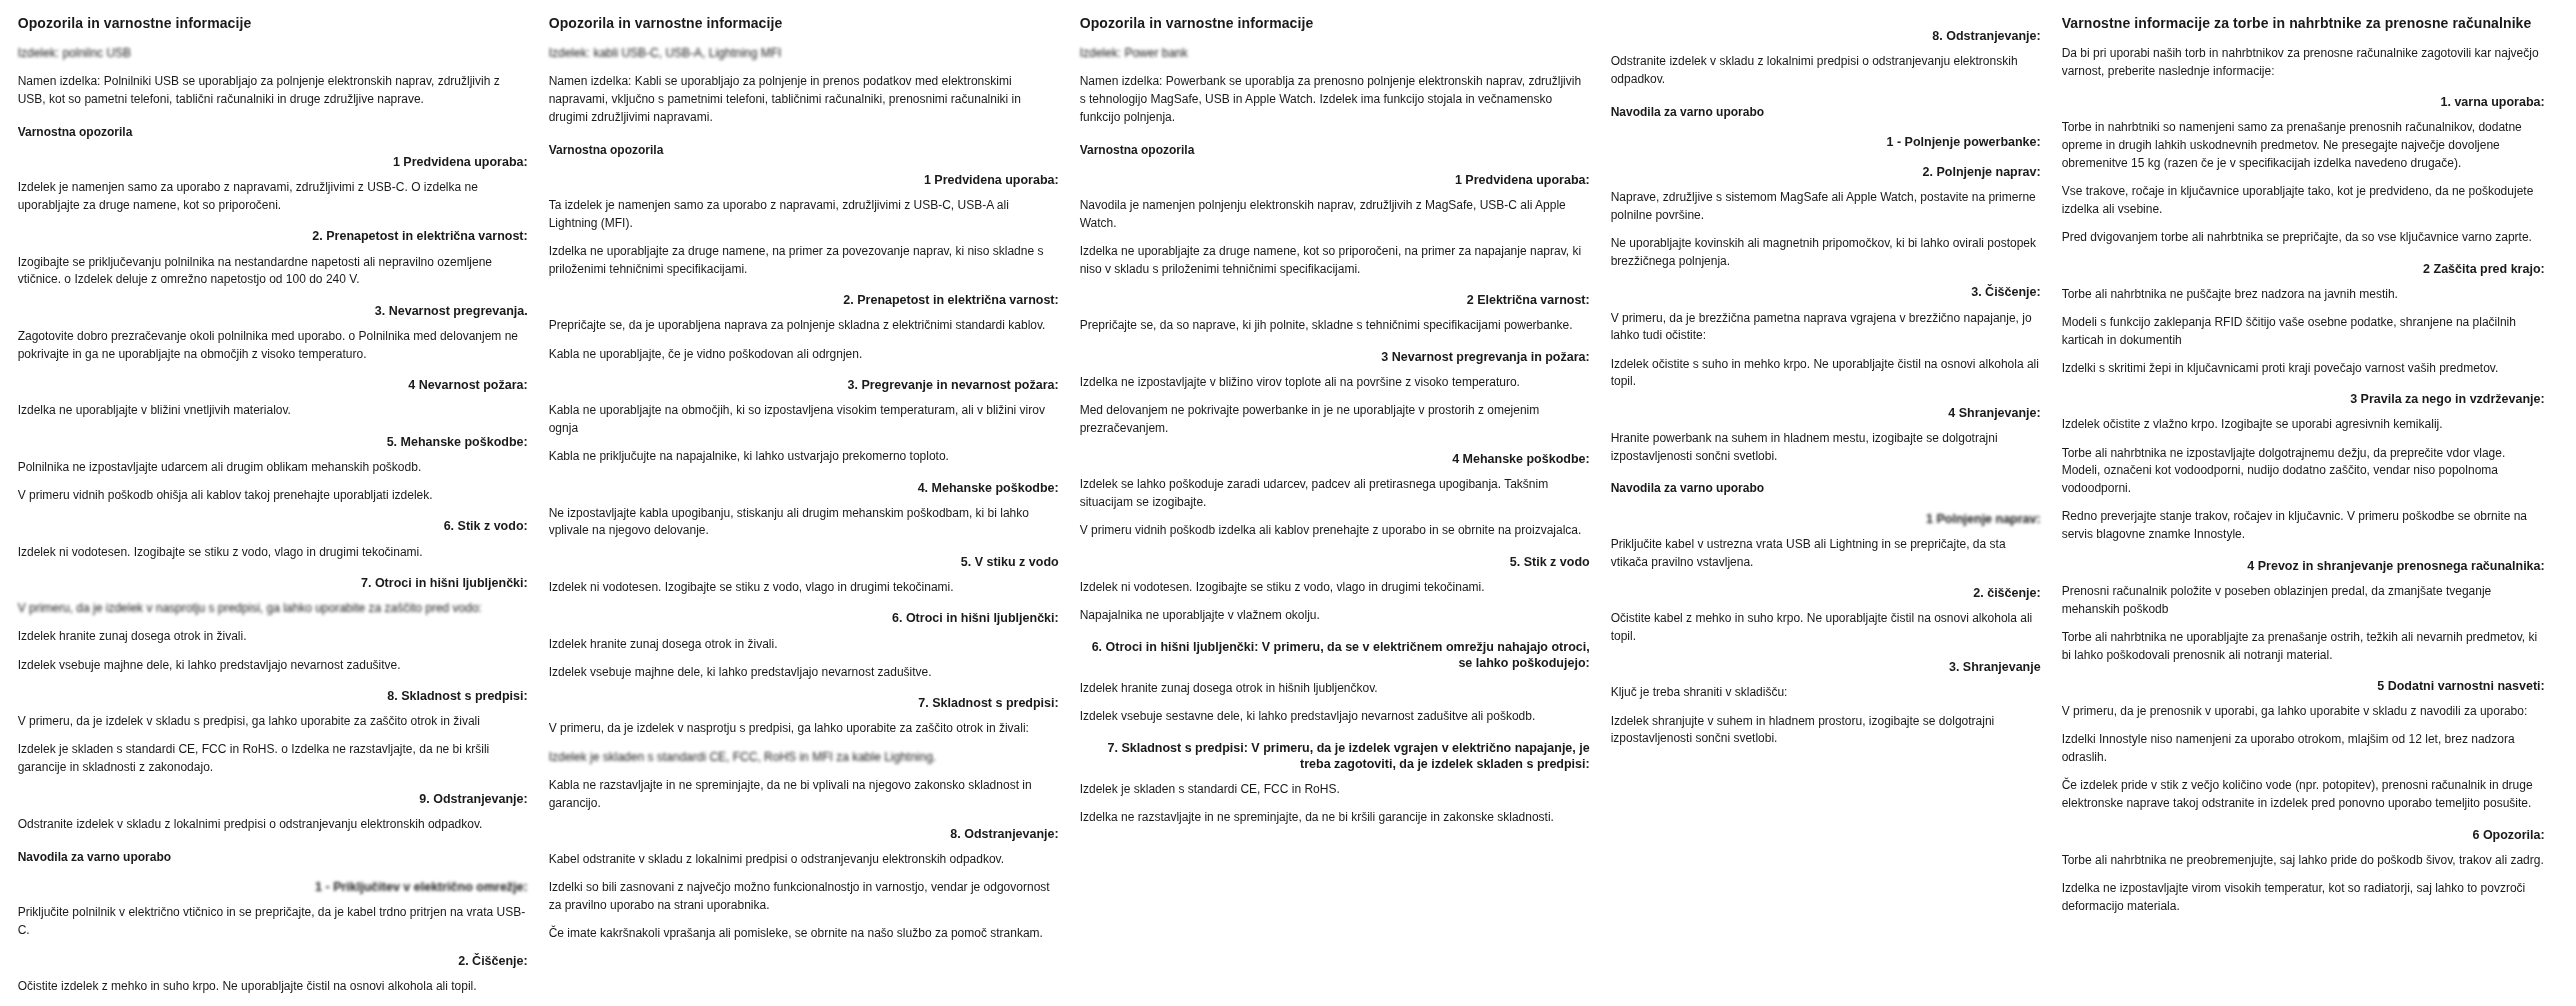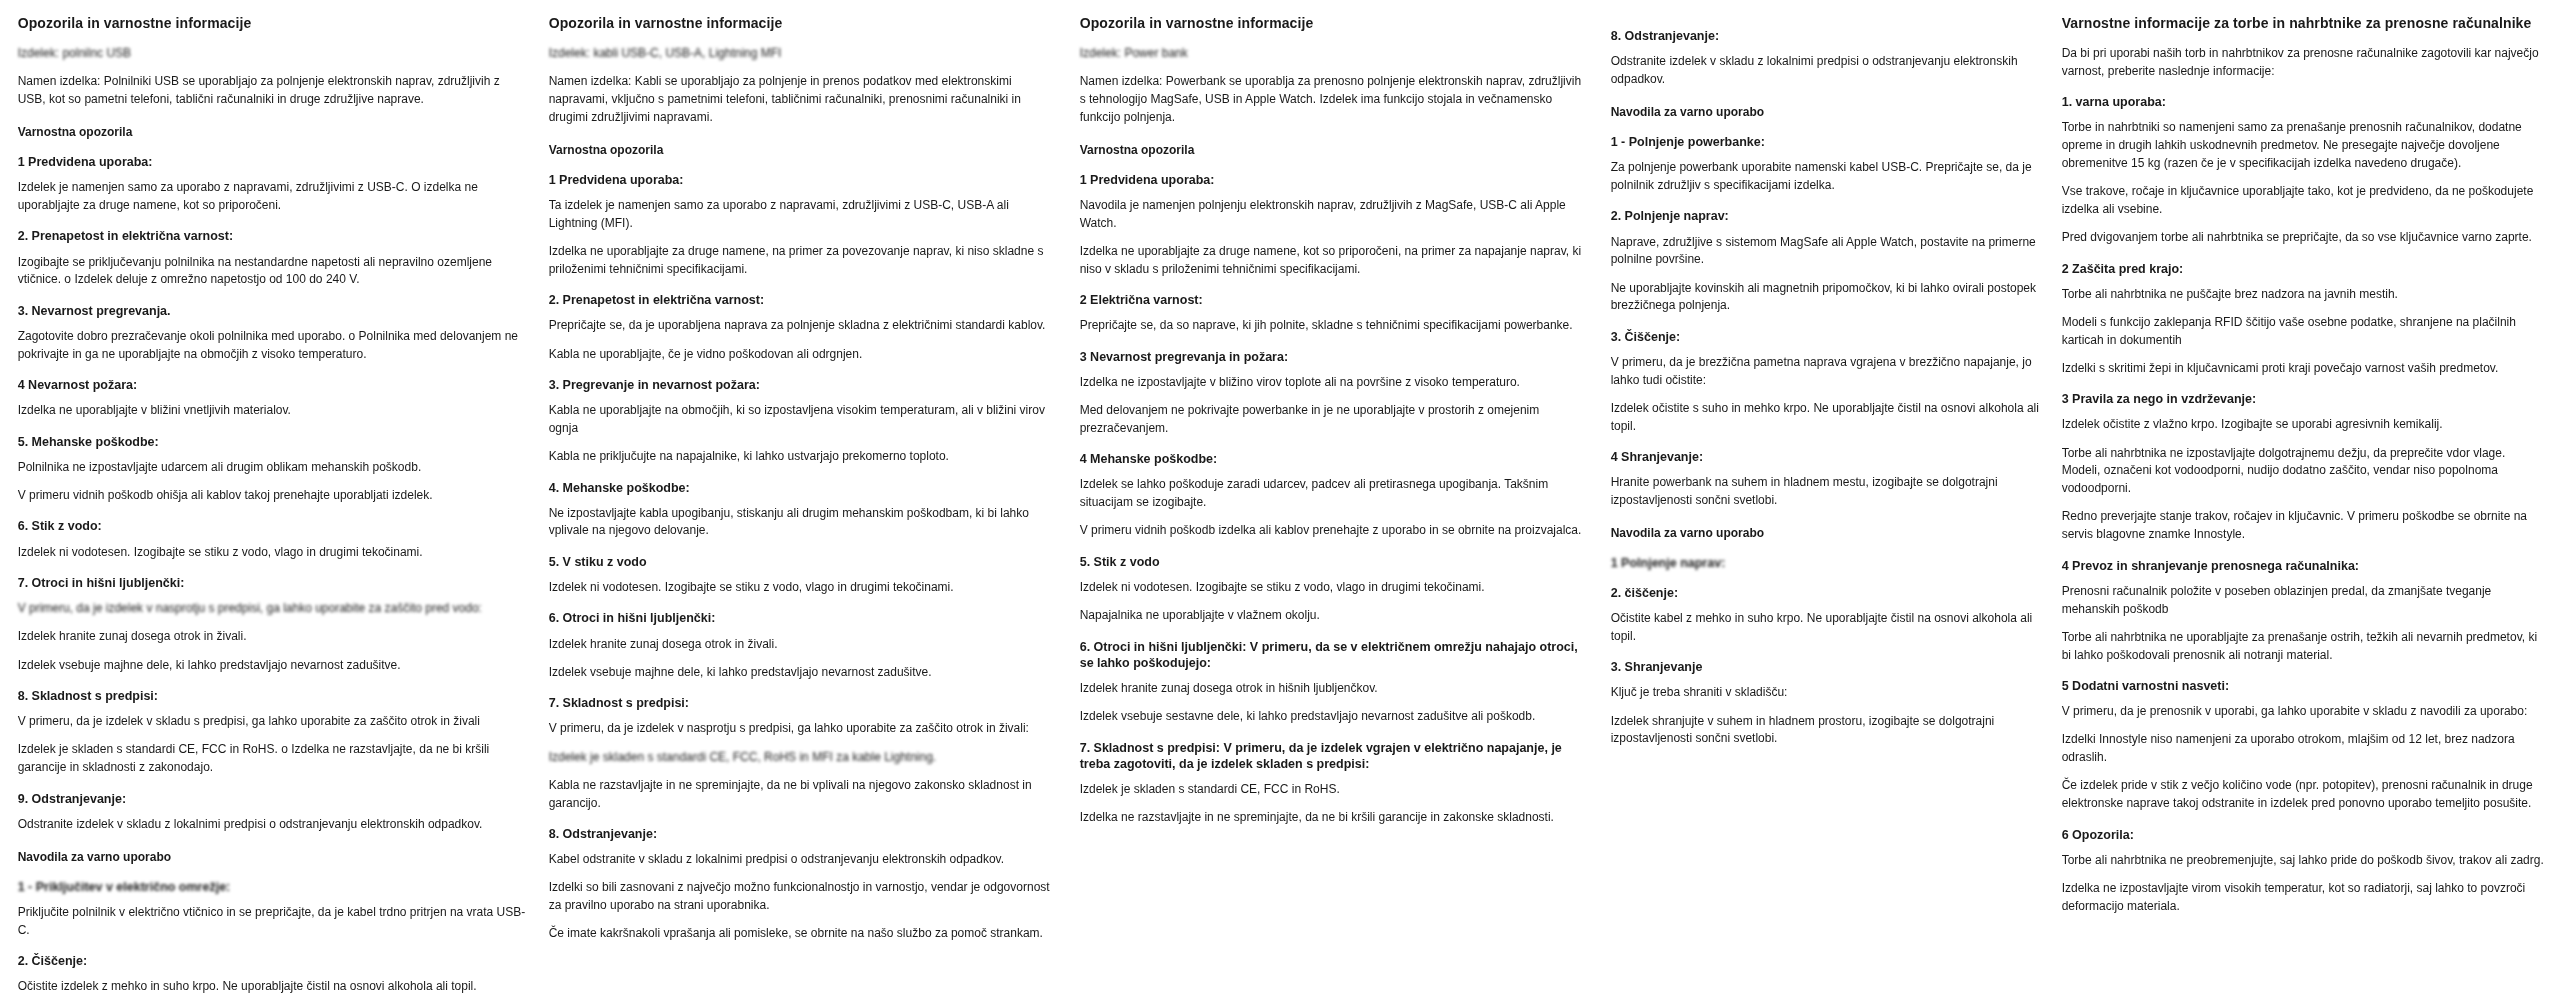--- a/index.html
+++ b/index.html
@@ -45,20 +45,21 @@
     font-size: 12px;
     font-weight: bold;
     margin: 16px 0 9.7px 0;
     line-height: 1.3;
   }
   h3.sub-title {
     font-size: 12.5px;
     font-weight: bold;
     margin: 13.7px 0 8.9px 0;
     line-height: 1.3;
+    text-align: right;
   }
   p.para {
     font-size: 12px;
     line-height: 1.48;
     margin: 0 0 10.5px 0;
     text-align: left;
   }
   p.para:last-child { margin-bottom: 0; }
   .blurred-line {
     filter: blur(1.6px);
@@ -155,31 +156,31 @@
       <p class="para">Izdelek vsebuje sestavne dele, ki lahko predstavljajo nevarnost zadušitve ali poškodb.</p>
       <h3 class="sub-title">7. Skladnost s predpisi: V primeru, da je izdelek vgrajen v električno napajanje, je treba zagotoviti, da je izdelek skladen s predpisi:</h3>
       <p class="para">Izdelek je skladen s standardi CE, FCC in RoHS.</p>
       <p class="para">Izdelka ne razstavljajte in ne spreminjajte, da ne bi kršili garancije in zakonske skladnosti.</p>
     </div>
     <div class="col col-4">
       <h3 class="sub-title">8. Odstranjevanje:</h3>
       <p class="para">Odstranite izdelek v skladu z lokalnimi predpisi o odstranjevanju elektronskih odpadkov.</p>
       <h2 class="sec-title">Navodila za varno uporabo</h2>
       <h3 class="sub-title">1 - Polnjenje powerbanke:</h3>
-      <p class="para">Za polnjenje powerbank uporabite namenski kabel USB-C. Prepričajte se, da je polnilnik združljiv s specifikacijami izdelka.</p>
       <h3 class="sub-title">2. Polnjenje naprav:</h3>
       <p class="para">Naprave, združljive s sistemom MagSafe ali Apple Watch, postavite na primerne polnilne površine.</p>
       <p class="para">Ne uporabljajte kovinskih ali magnetnih pripomočkov, ki bi lahko ovirali postopek brezžičnega polnjenja.</p>
       <h3 class="sub-title">3. Čiščenje:</h3>
       <p class="para">V primeru, da je brezžična pametna naprava vgrajena v brezžično napajanje, jo lahko tudi očistite:</p>
       <p class="para">Izdelek očistite s suho in mehko krpo. Ne uporabljajte čistil na osnovi alkohola ali topil.</p>
       <h3 class="sub-title">4 Shranjevanje:</h3>
       <p class="para">Hranite powerbank na suhem in hladnem mestu, izogibajte se dolgotrajni izpostavljenosti sončni svetlobi.</p>
       <h2 class="sec-title">Navodila za varno uporabo</h2>
       <h3 class="sub-title blurred-line">1 Polnjenje naprav:</h3>
+      <p class="para">Priključite kabel v ustrezna vrata USB ali Lightning in se prepričajte, da sta vtikača pravilno vstavljena.</p>
       <h3 class="sub-title">2. čiščenje:</h3>
       <p class="para">Očistite kabel z mehko in suho krpo. Ne uporabljajte čistil na osnovi alkohola ali topil.</p>
       <h3 class="sub-title">3. Shranjevanje</h3>
       <p class="para">Ključ je treba shraniti v skladišču:</p>
       <p class="para">Izdelek shranjujte v suhem in hladnem prostoru, izogibajte se dolgotrajni izpostavljenosti sončni svetlobi.</p>
     </div>
     <div class="col col-5">
       <h1 class="doc-title">Varnostne informacije za torbe in nahrbtnike za prenosne računalnike</h1>
       <p class="para">Da bi pri uporabi naših torb in nahrbtnikov za prenosne računalnike zagotovili kar največjo varnost, preberite naslednje informacije:</p>
       <h3 class="sub-title">1. varna uporaba:</h3>

